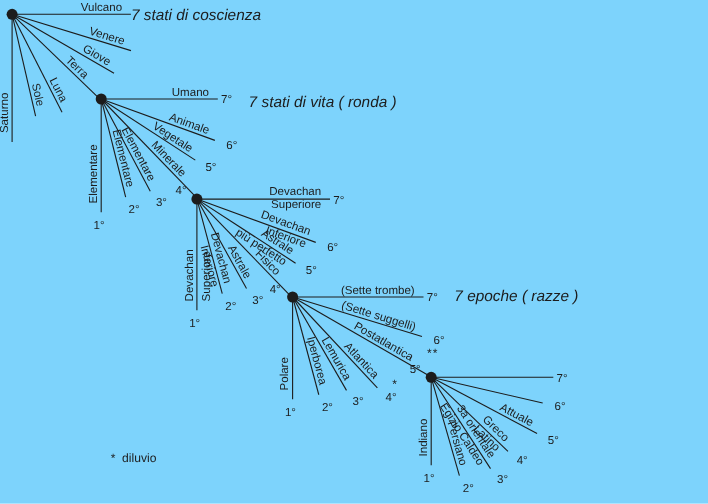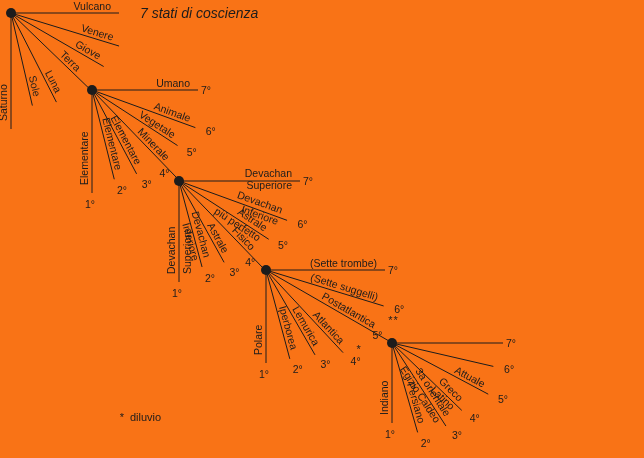--- a/index.html
+++ b/index.html
@@ -1,24 +1,24 @@
 <!DOCTYPE html>
 <html><head>
 <meta charset="utf-8">
 <style>
   html,body{margin:0;padding:0;background:#fff;}
-  #stage{position:relative;width:644px;height:458px;background:#f97316;overflow:hidden;
+  #stage{position:relative;width:644px;height:458px;background:#7dd3fc;overflow:hidden;
          font-family:"Liberation Sans",sans-serif;}
   #diagram{position:absolute;left:0;top:0;}
   #diagram text{font-family:"Liberation Sans",sans-serif;fill:#1c1c1c;}
   #diagram .lbl{font-size:10.5px;}
   #diagram .deg{font-size:10.5px;}
   #diagram .ast{font-size:11px;letter-spacing:1px;}
   .sec-title{position:absolute;font-style:italic;font-size:14px;color:#1c1c1c;white-space:nowrap;}
-  .legend-row{position:absolute;font-size:11px;color:#1c1c1c;white-space:nowrap;margin-left:19px;}
+  .legend-row{position:absolute;font-size:11px;color:#1c1c1c;white-space:nowrap;}
   .legend-sym{display:inline-block;width:15px;text-align:right;margin-right:6px;}
 </style>
 </head>
 <body>
 
 <div id="stage">
   <svg id="diagram" width="644" height="458" viewBox="0 0 644 458">
       <line x1="11" y1="13" x2="119" y2="13" stroke="#1c1c1c" stroke-width="1"></line>
       <text transform="translate(11,13) rotate(0)" x="100" y="-3" text-anchor="end" class="lbl">Vulcano</text>
       <line x1="11" y1="13" x2="119.062437423823" y2="46.03800263366926" stroke="#1c1c1c" stroke-width="1"></line>
@@ -124,18 +124,20 @@
       <text x="451.91029385165297" y="439.25376247399663" class="deg">3°</text>
       <line x1="392" y1="343" x2="417.6342740909809" y2="432.39733772226367" stroke="#1c1c1c" stroke-width="1"></line>
       <text transform="translate(392,343) rotate(74)" x="85" y="-3" text-anchor="end" class="lbl">Persiano</text>
       <text x="420.6662850049679" y="446.97121637758516" class="deg">2°</text>
       <line x1="392" y1="343" x2="392" y2="423" stroke="#1c1c1c" stroke-width="1"></line>
       <text transform="translate(388,415) rotate(-90)" text-anchor="start" class="lbl">Indiano</text>
       <text x="385" y="438" class="deg">1°</text>
       <circle cx="392" cy="343" r="5" fill="#1c1c1c"></circle>
     </svg>
 
-  <div class="sec-title" style="left:140px;top:5px">7 stati di coscienza</div>
+  <div class="sec-title" style="left:119px;top:5px">7 stati di coscienza</div>
+  <div class="sec-title" style="left:226px;top:84px">7 stati di vita ( ronda )</div>
+  <div class="sec-title" style="left:413px;top:261px">7 epoche ( razze )</div>
 
   <div class="legend-row" style="left:90px;top:411px">
     <span class="legend-sym">*</span><span>diluvio</span>
   </div>
 </div>
 
 </body></html>

